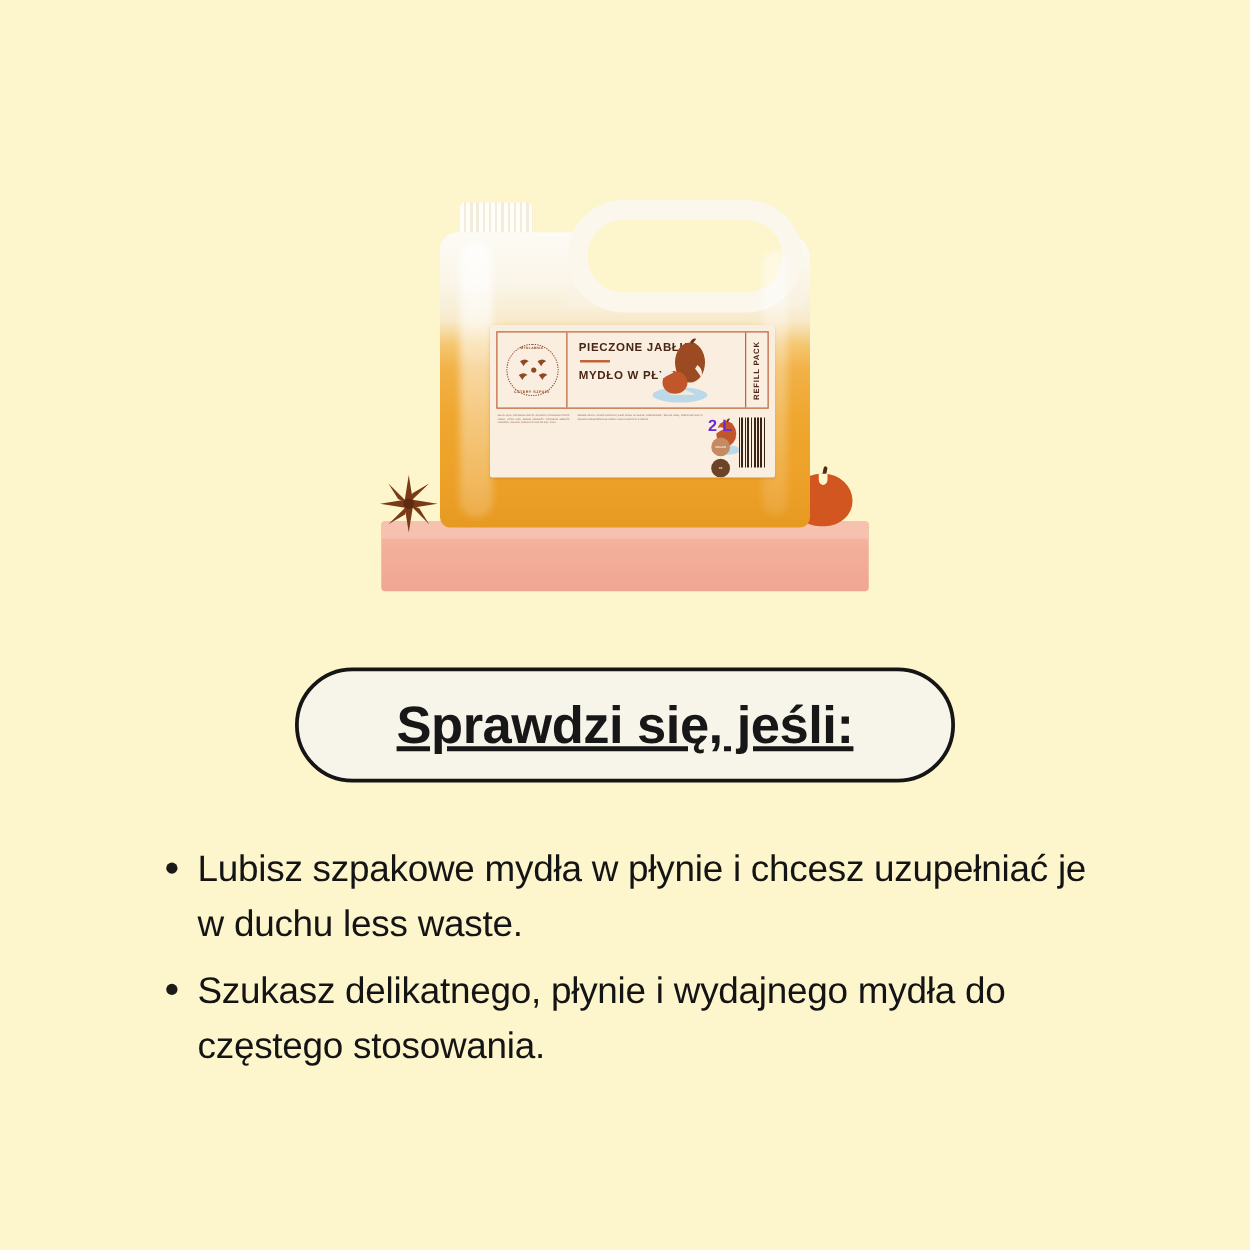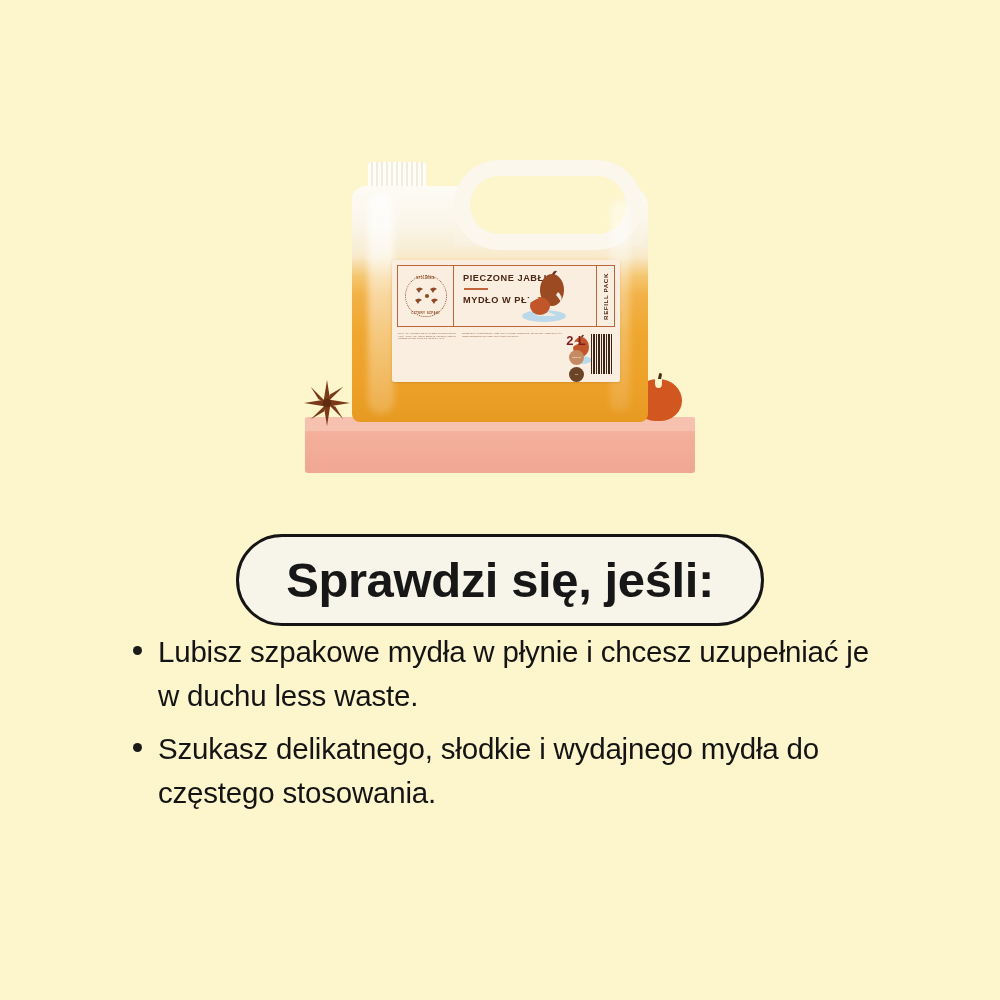--- a/index.html
+++ b/index.html
@@ -116,21 +116,21 @@
   }
   .label-bottom{ position:absolute; left:6px; top:72px; right:6px; bottom:3px; }
   .fineprint{
     position:absolute; top:0; font-size:1.7px; line-height:2.6px; color:#7A4A2C;
     text-align:justify; opacity:.85;
   }
   .fp-a{ left:0; width:58px; }
   .fp-b{ left:64px; width:100px; }
   .vol{
     position:absolute; right:28px; top:1px;
-    font-size:13px; font-weight:700; color:#7f1d1d; letter-spacing:.3px;
+    font-size:13px; font-weight:700; color:#6d28d9; letter-spacing:.3px;
   }
   .barcode{
     position:absolute; right:2px; top:2px; width:21px; height:40px;
     background:repeating-linear-gradient(90deg,#3A2414 0 1px,#FAEEE1 1px 2px,
                #3A2414 2px 3.5px,#FAEEE1 3.5px 5px);
   }
   .badge{
     position:absolute; width:15px; height:15px; border-radius:50%;
     background:#C68A63; right:30px;
   }
@@ -155,26 +155,27 @@
   .anise{ position:absolute; left:302px; top:378px; width:50px; height:50px; }
   .anise svg{ width:50px; height:50px; display:block; }
 
   
   .pill{
     position:absolute; left:236px; top:534px; width:528px; height:92px;
     background:#F7F4EA; border:3.5px solid #151515; border-radius:46px;
     display:flex; align-items:center; justify-content:center;
   }
   .pill-title{
-    font-size:49px; font-weight:800; color:#171717; letter-spacing:-.4px;
+    font-size:42px; font-weight:800; color:#171717; letter-spacing:-.4px;
     line-height:1;
-  }
-
-  
-  .bullets{ position:absolute; left:133px; top:630px; width:760px; }
+    text-decoration:underline;
+  }
+
+  
+  .bullets{ position:absolute; left:133px; top:674px; width:760px; }
   .bullet{
     display:flex; align-items:flex-start; margin-bottom:8px;
   }
   .dot{
     width:9px; height:9px; border-radius:50%; background:#1A1A1A;
     flex:0 0 9px; margin:16px 16px 0 0;
   }
   .btext{
     font-size:29.5px; line-height:1.5; color:#141414; letter-spacing:-.2px;
     max-width:720px;
@@ -294,17 +295,17 @@
     <span class="pill-title">Sprawdzi się, jeśli:</span>
   </div>
 
   <div class="bullets">
     <div class="bullet">
       <span class="dot"></span>
       <span class="btext">Lubisz szpakowe mydła w płynie i chcesz uzupełniać je w duchu less waste.</span>
     </div>
     <div class="bullet">
       <span class="dot"></span>
-      <span class="btext">Szukasz delikatnego, słodkie i wydajnego mydła do częstego stosowania.</span>
+      <span class="btext">Szukasz delikatnego, płynie i wydajnego mydła do częstego stosowania.</span>
     </div>
   </div>
 
 </div>
 
 </body></html>

